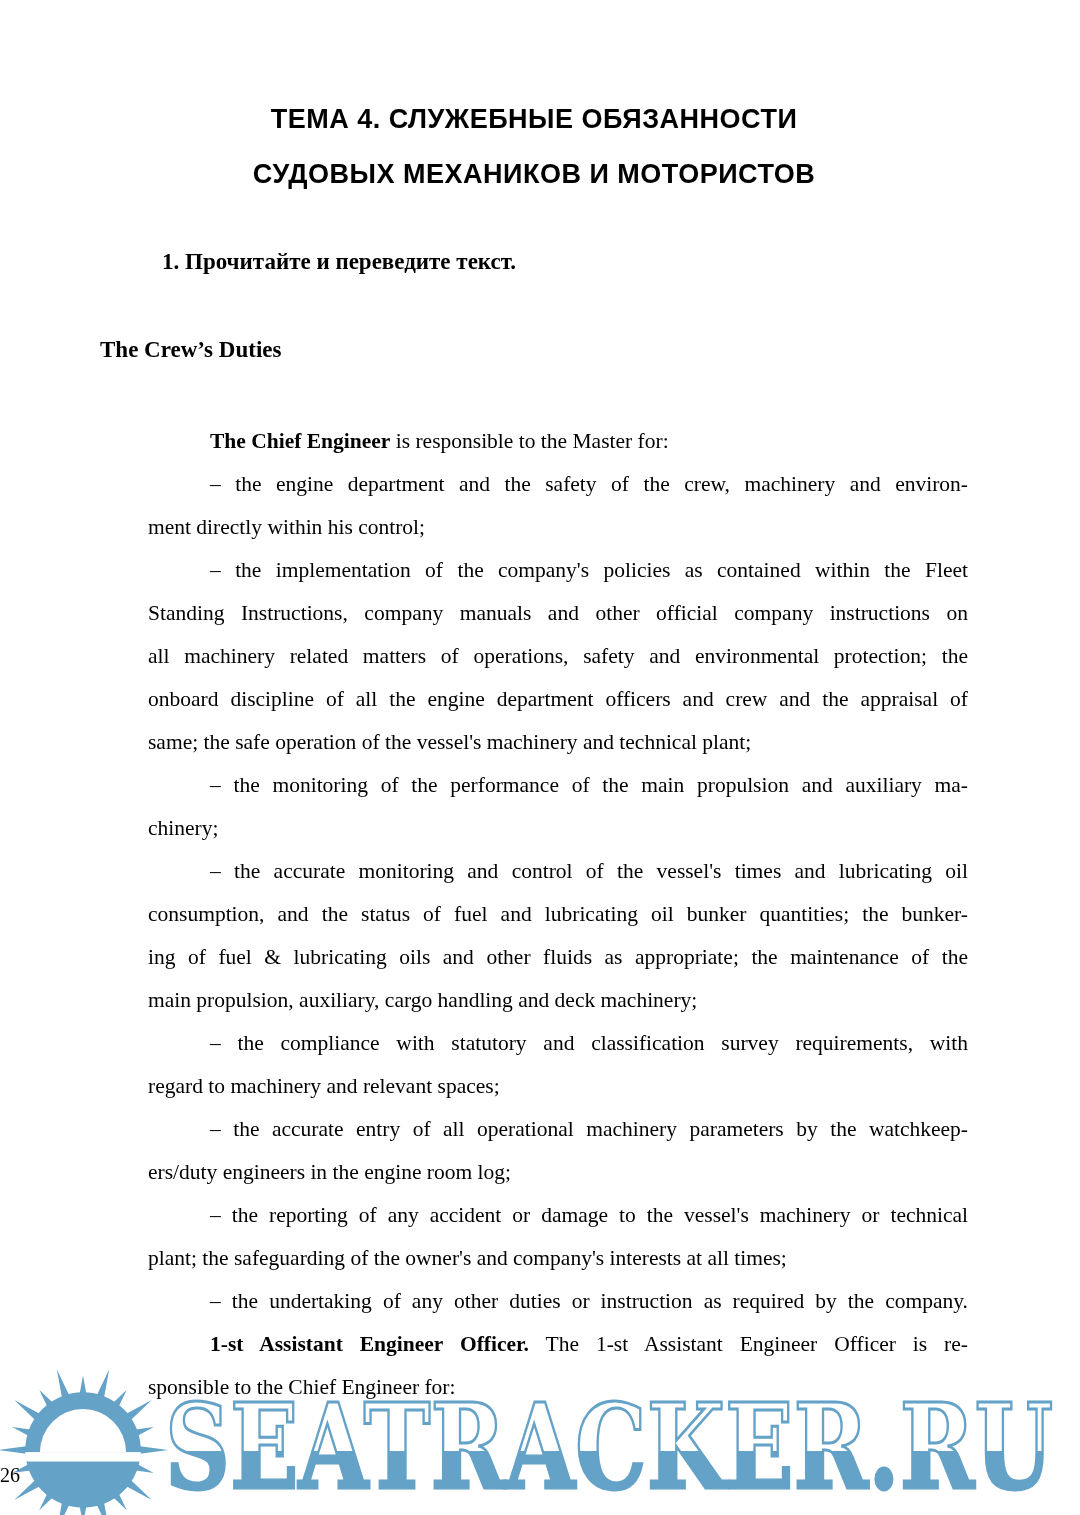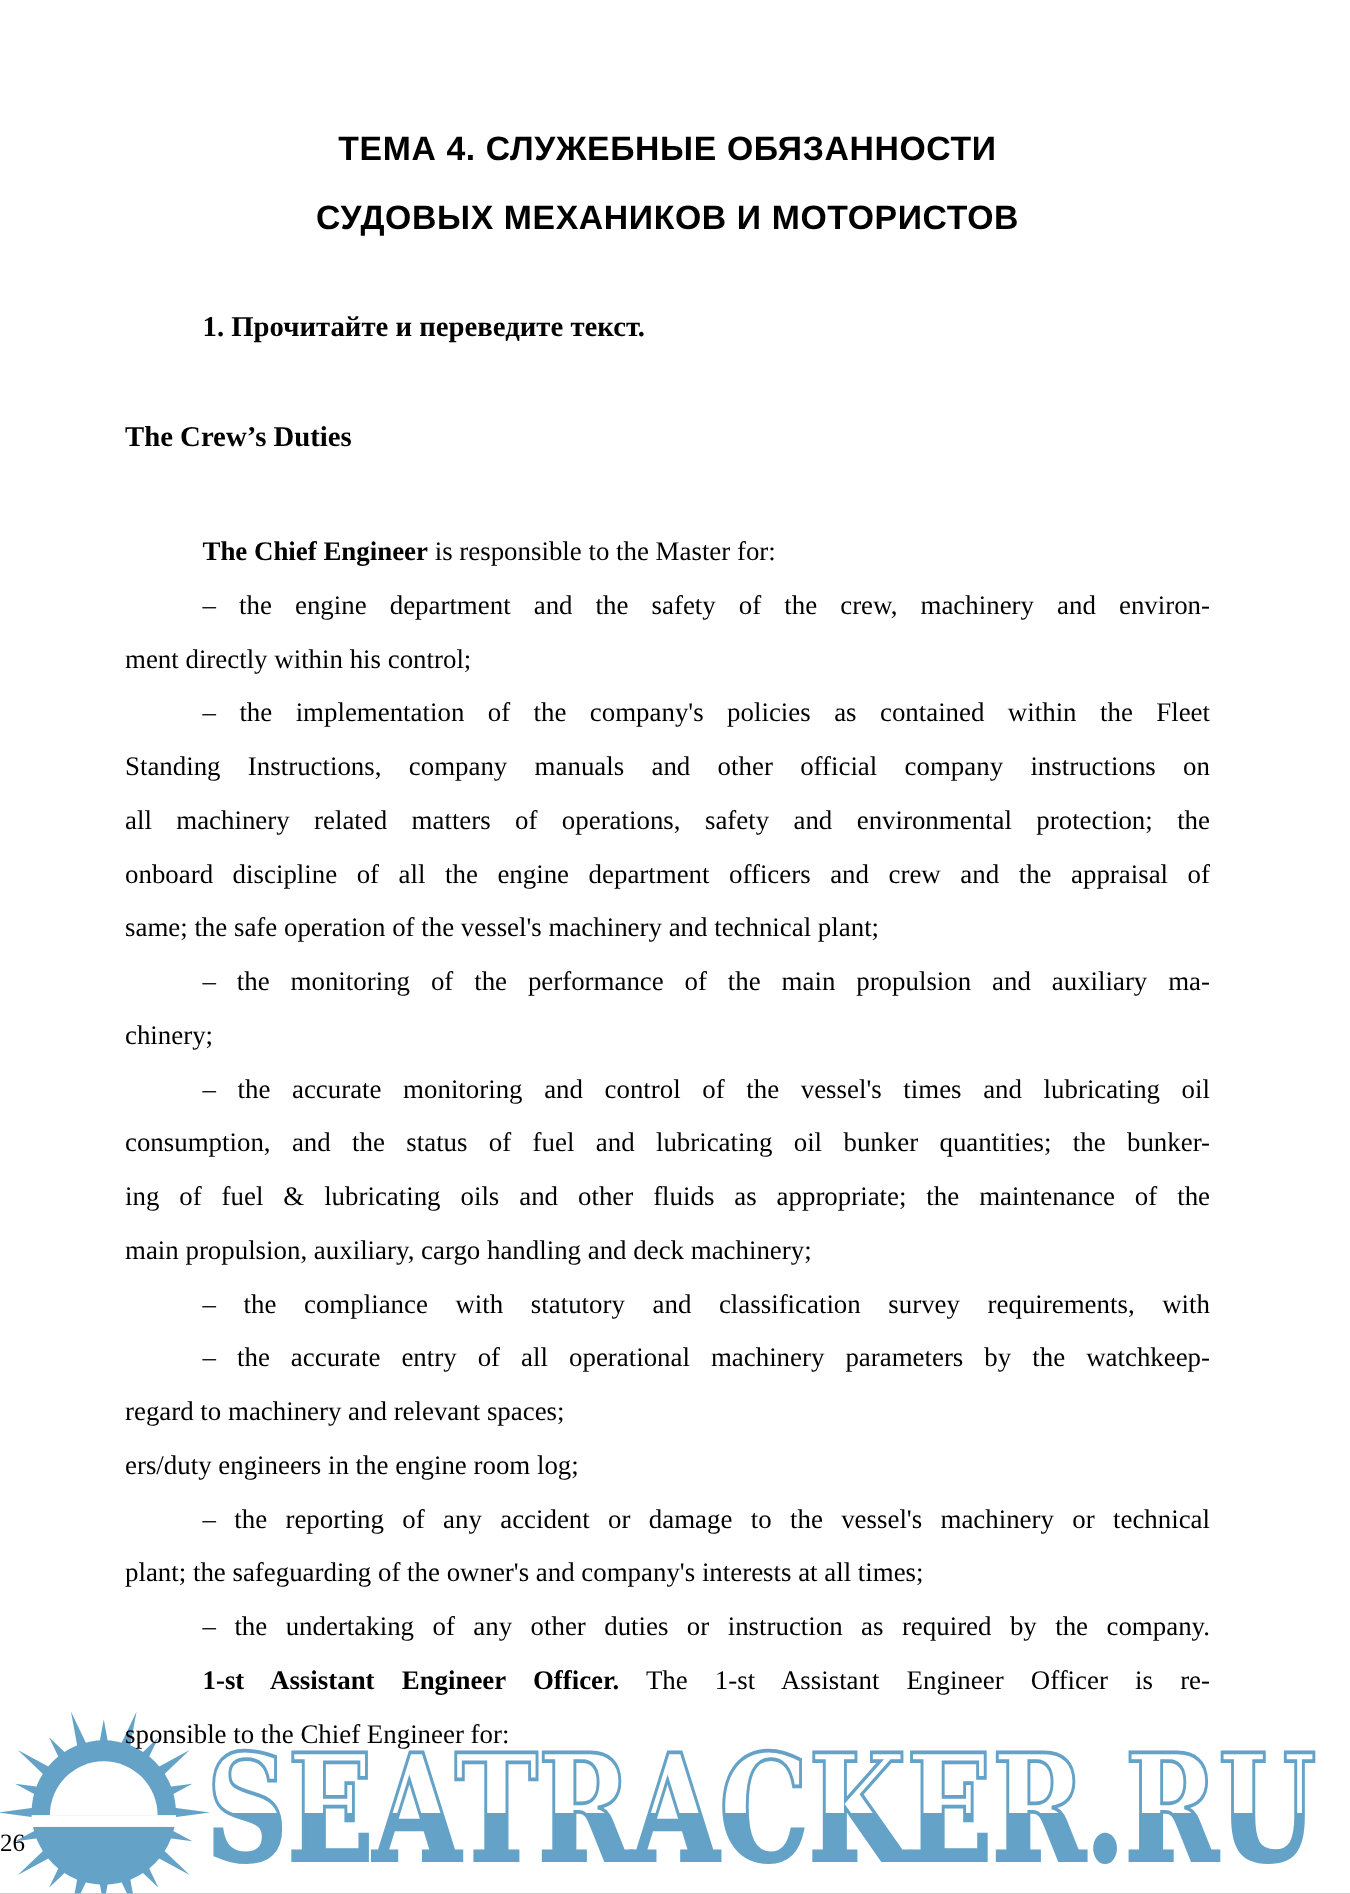--- a/index.html
+++ b/index.html
@@ -39,20 +39,21 @@
     line-height:28px;
   }
   .body-text{
     margin-top:56px;
     font-size:21.5px;
     line-height:43px;
   }
   .line{
     text-align:justify;
     text-align-last:justify;
+    margin-left:48px;
   }
   .line.last{ text-align-last:left; }
   .line.full{ text-align-last:justify; }
   .line.first{ text-indent:62px; }
   .bold{ font-weight:bold; }
   
   .page-number{
     position:absolute; left:0; top:1464px; width:100%;
     text-align:left; font-size:20px; z-index:2;
   }
@@ -111,22 +112,22 @@
         <div class="line"><span>all machinery related matters of operations, safety and environmental protection; the</span></div>
         <div class="line"><span>onboard discipline of all the engine department officers and crew and the appraisal of</span></div>
         <div class="line last"><span>same; the safe operation of the vessel's machinery and technical plant;</span></div>
         <div class="line first"><span>– the monitoring of the performance of the main propulsion and auxiliary ma-</span></div>
         <div class="line last"><span>chinery;</span></div>
         <div class="line first"><span>– the accurate monitoring and control of the vessel's times and lubricating oil</span></div>
         <div class="line"><span>consumption, and the status of fuel and lubricating oil bunker quantities; the bunker-</span></div>
         <div class="line"><span>ing of fuel &amp; lubricating oils and other fluids as appropriate; the maintenance of the</span></div>
         <div class="line last"><span>main propulsion, auxiliary, cargo handling and deck machinery;</span></div>
         <div class="line first"><span>– the compliance with statutory and classification survey requirements, with</span></div>
+        <div class="line last"><span>regard to machinery and relevant spaces;</span></div>
         <div class="line first"><span>– the accurate entry of all operational machinery parameters by the watchkeep-</span></div>
-        <div class="line last"><span>regard to machinery and relevant spaces;</span></div>
         <div class="line last"><span>ers/duty engineers in the engine room log;</span></div>
         <div class="line first"><span>– the reporting of any accident or damage to the vessel's machinery or technical</span></div>
         <div class="line last"><span>plant; the safeguarding of the owner's and company's interests at all times;</span></div>
         <div class="line first full"><span>– the undertaking of any other duties or instruction as required by the company.</span></div>
         <div class="line first"><span class="bold">1-st Assistant Engineer Officer.</span><span> The 1-st Assistant Engineer Officer is re-</span></div>
         <div class="line last"><span>sponsible to the Chief Engineer for:</span></div>
       </div>
   </div>
 
   <div class="page-number">26</div>

